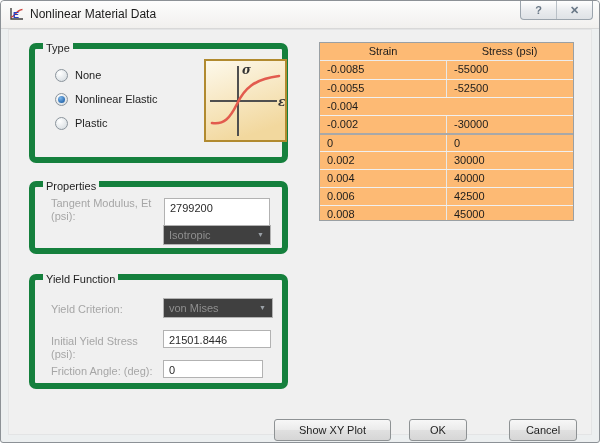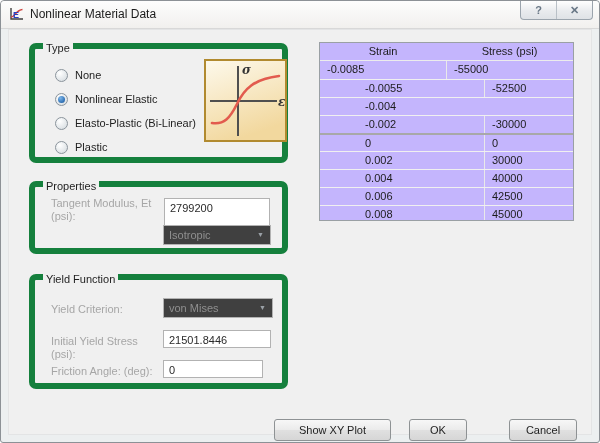--- a/index.html
+++ b/index.html
@@ -40,26 +40,26 @@
   
   .field-label{position:absolute;font-size:11px;color:#a6a6a6;line-height:13px;}
   .textbox{position:absolute;box-sizing:border-box;background:#fff;border:1px solid #b2b2b2;
     font-size:11px;color:#2a2a2a;line-height:16px;padding:1px 0 0 5px;}
   .combobox{position:absolute;box-sizing:border-box;background:#404040;border:1px solid #b2b2b2;
     font-size:11px;color:#8f8f8f;display:flex;align-items:center;padding-left:5px;}
   .combo-arrow{position:absolute;right:6px;top:50%;transform:translateY(-55%);
     font-size:7px;color:#9aa0a6;}
   
   .grid{position:absolute;left:310px;top:12px;width:255px;height:179px;box-sizing:border-box;
-    background:#c4b5fd;border:1px solid #9aa0a4;font-size:11px;color:#1c1c1c;overflow:hidden;}
+    background:#fdba74;border:1px solid #9aa0a4;font-size:11px;color:#1c1c1c;overflow:hidden;}
   .thead{display:flex;height:17px;border-bottom:1px solid #ececec;}
   .th{line-height:17px;text-align:center;}
   .th1{width:126px;} .th2{flex:1;}
   .trow{display:flex;height:18px;box-sizing:border-box;}
-  .trow + .trow{border-top:1px solid #f0f0f0;padding-left:38px;}
+  .trow + .trow{border-top:1px solid #f0f0f0;}
   .trow.divider{border-top:2px solid #a8a8a8;}
   .td{line-height:16px;padding-left:7px;box-sizing:border-box;}
   .td1{width:126px;} .td2{flex:1;border-left:1px solid #e9e9e9;}
   
   .btn{position:absolute;height:22px;box-sizing:border-box;border:1px solid #8e9294;border-radius:3px;
     background:linear-gradient(#f7f7f7,#ebebeb 48%,#e0e0e0 52%,#d6d6d6);
     font-family:"Liberation Sans",sans-serif;font-size:11px;color:#1e1e1e;padding:0;margin-top:18px;}
   .btn-xy{left:265px;top:371px;width:117px;}
   .btn-ok{left:400px;top:371px;width:58px;}
   .btn-cancel{left:500px;top:371px;width:68px;}
@@ -98,24 +98,20 @@
             <span class="radio-label">None</span>
           </div>
           <div class="radio-row">
             <span class="radio">
               <span class="radio-dot"></span>
             </span>
             <span class="radio-label">Nonlinear Elastic</span>
           </div>
           <div class="radio-row">
             <span class="radio"></span>
-            <span class="radio-label">Elasto-Plastic (Bi-Linear)</span>
-          </div>
-          <div class="radio-row">
-            <span class="radio"></span>
             <span class="radio-label">Plastic</span>
           </div>
         </div>
       <div class="preview">
         <svg width="83" height="83" viewBox="0 0 83 83">
           <defs>
             <linearGradient id="pgrad" x1="0" y1="0" x2="0.35" y2="1">
               <stop offset="0" stop-color="#fdf9ec"></stop>
               <stop offset="1" stop-color="#f2d89e"></stop>
             </linearGradient>

